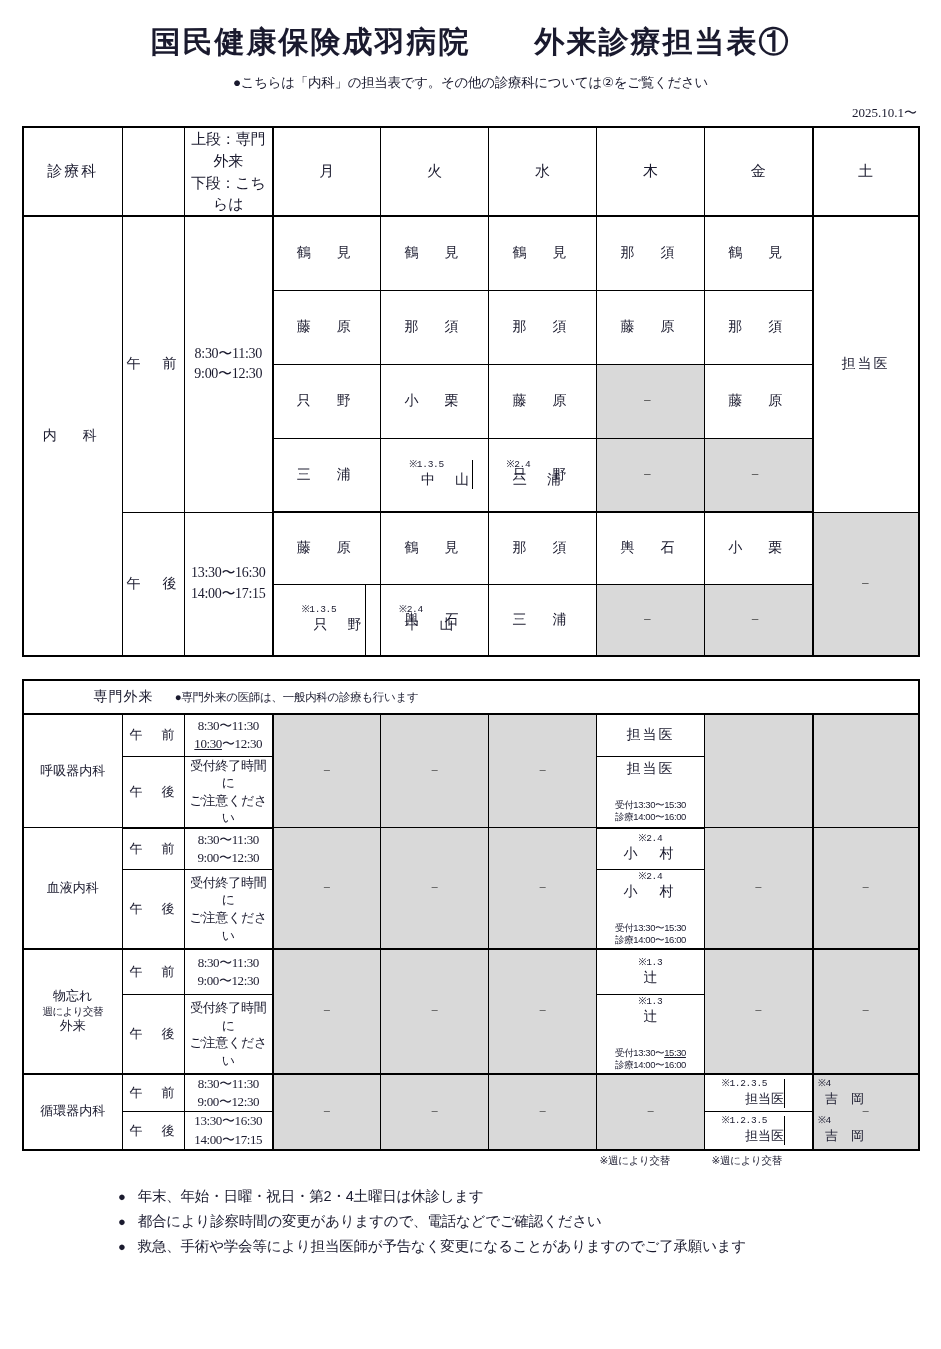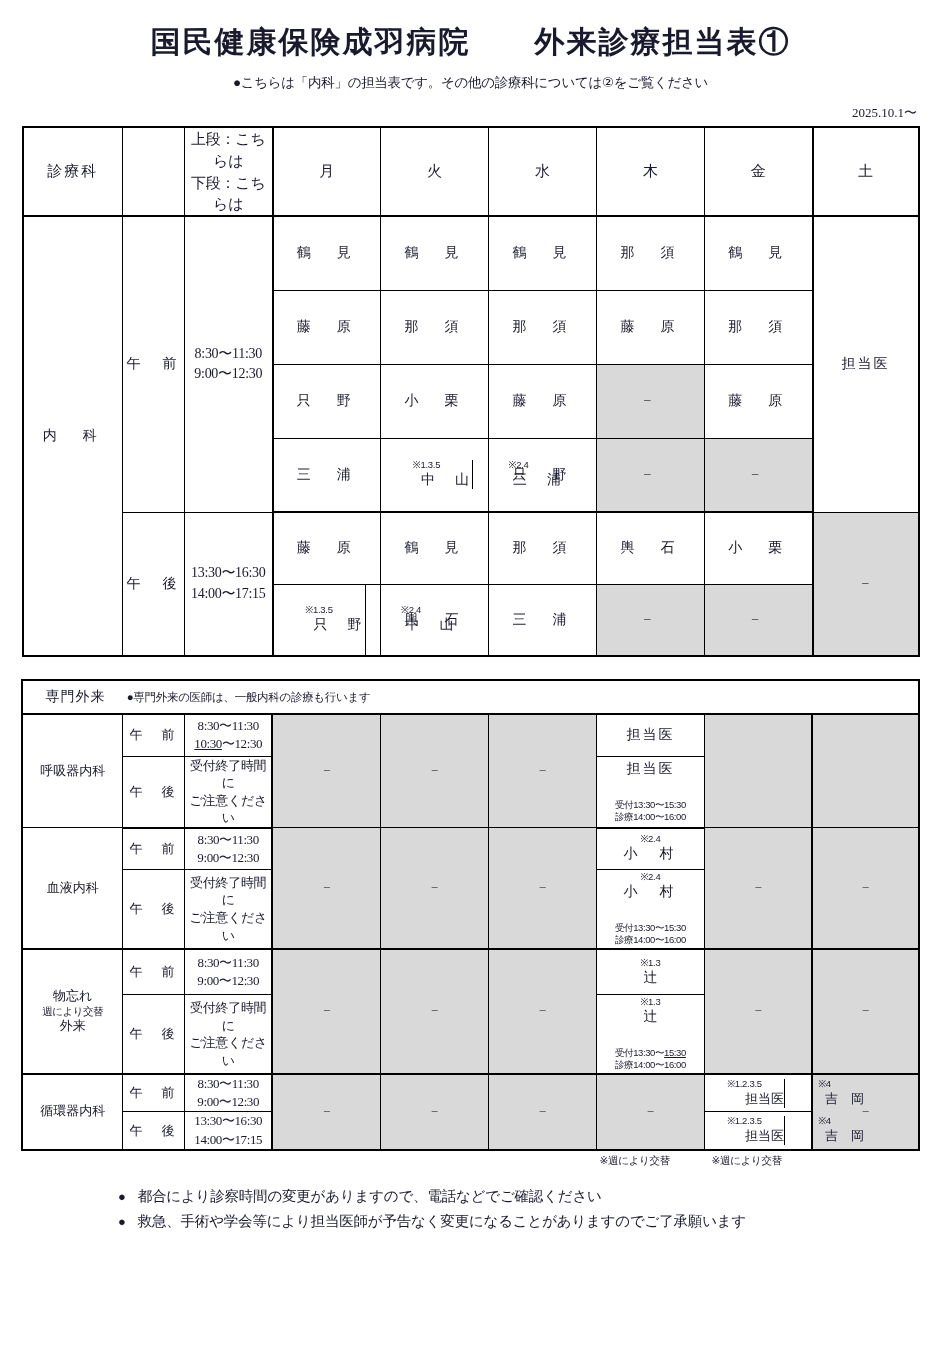--- a/index.html
+++ b/index.html
@@ -76,21 +76,21 @@
   .docname {
     font-size: 15px;
     letter-spacing: 6px;
     white-space: nowrap;
   }
   .note-sup {
     font-size: 9.5px;
     letter-spacing: -0.3px;
     display: block;
     line-height: 1.15;
-    font-family: Liberation Sans, sans-serif;
+    font-family: Liberation Mono, monospace;
   }
 
   
   .split {
     display: flex;
     width: 100%;
     height: 100%;
   }
   .split > div {
     flex: 1 1 50%;
@@ -103,20 +103,21 @@
   .split .docname { letter-spacing: 3px; font-size: 14px; padding-left: 40px; }
 
   
   .spec-wrap { margin-top: 22px; }
   .spec-table td { font-size: 13px; }
   .spec-title-row td {
     border: none;
     border-bottom: 2.2px solid #000;
     height: 34px;
     text-align: left;
+    padding-left: 48px;
   }
   .spec-title {
     font-size: 14px;
     letter-spacing: 1px;
     padding-left: 22px;
     display: inline-block;
   }
   .spec-note {
     font-size: 11.5px;
     font-family: "Liberation Sans", "DejaVu Sans", sans-serif;
@@ -230,21 +231,21 @@
       <col style="width:108px">
     <col style="width:108px">
       <col style="width:108px">
       <col style="width:106px">
   </colgroup>
   <tbody>
     <tr class="hdr-row thickbottom">
       <td class="dept-name" style="letter-spacing:2px">診療科</td>
       <td></td>
       <td class="hdr-small thickright">
-        <div>上段：こちらは</div>
+        <div>上段：専門外来</div>
         <div>下段：こちらは</div>
       </td>
       <td>月</td>
       <td>火</td>
       <td>水</td>
       <td>木</td>
       <td class="thickright">金</td>
       <td>土</td>
     </tr>
 
@@ -510,18 +511,19 @@
   </tbody>
 </table>
 
 <div class="footnote-row">
   <span class="footnote" style="left:578px">※週により交替</span>
   <span class="footnote" style="left:690px">※週により交替</span>
 </div>
 </div>
 
 <div class="bullets">
+  <div><span class="dot">●</span><span>年末、年始・日曜・祝日・第2・4土曜日は休診します</span></div>
   <div><span class="dot">●</span><span>都合により診察時間の変更がありますので、電話などでご確認ください</span></div>
   <div><span class="dot">●</span><span>救急、手術や学会等により担当医師が予告なく変更になることがありますのでご了承願います</span></div>
 </div>
 
 <div class="footer">
 </div>
 
 </body></html>

